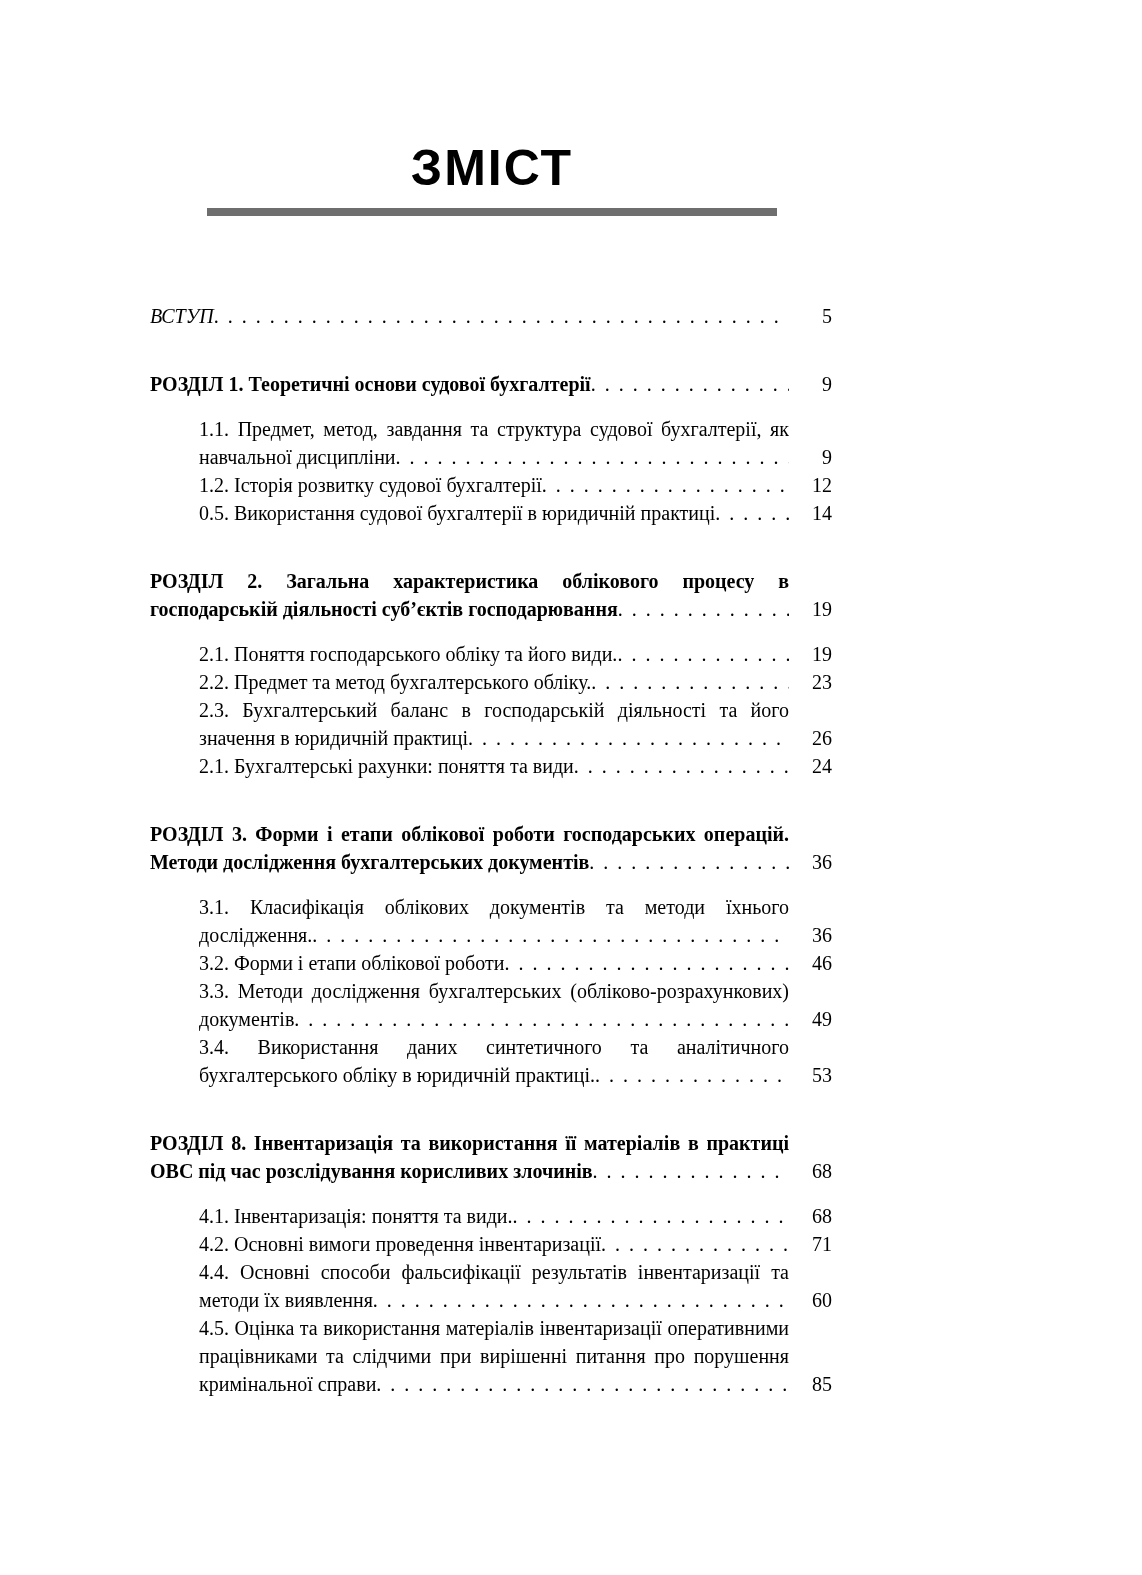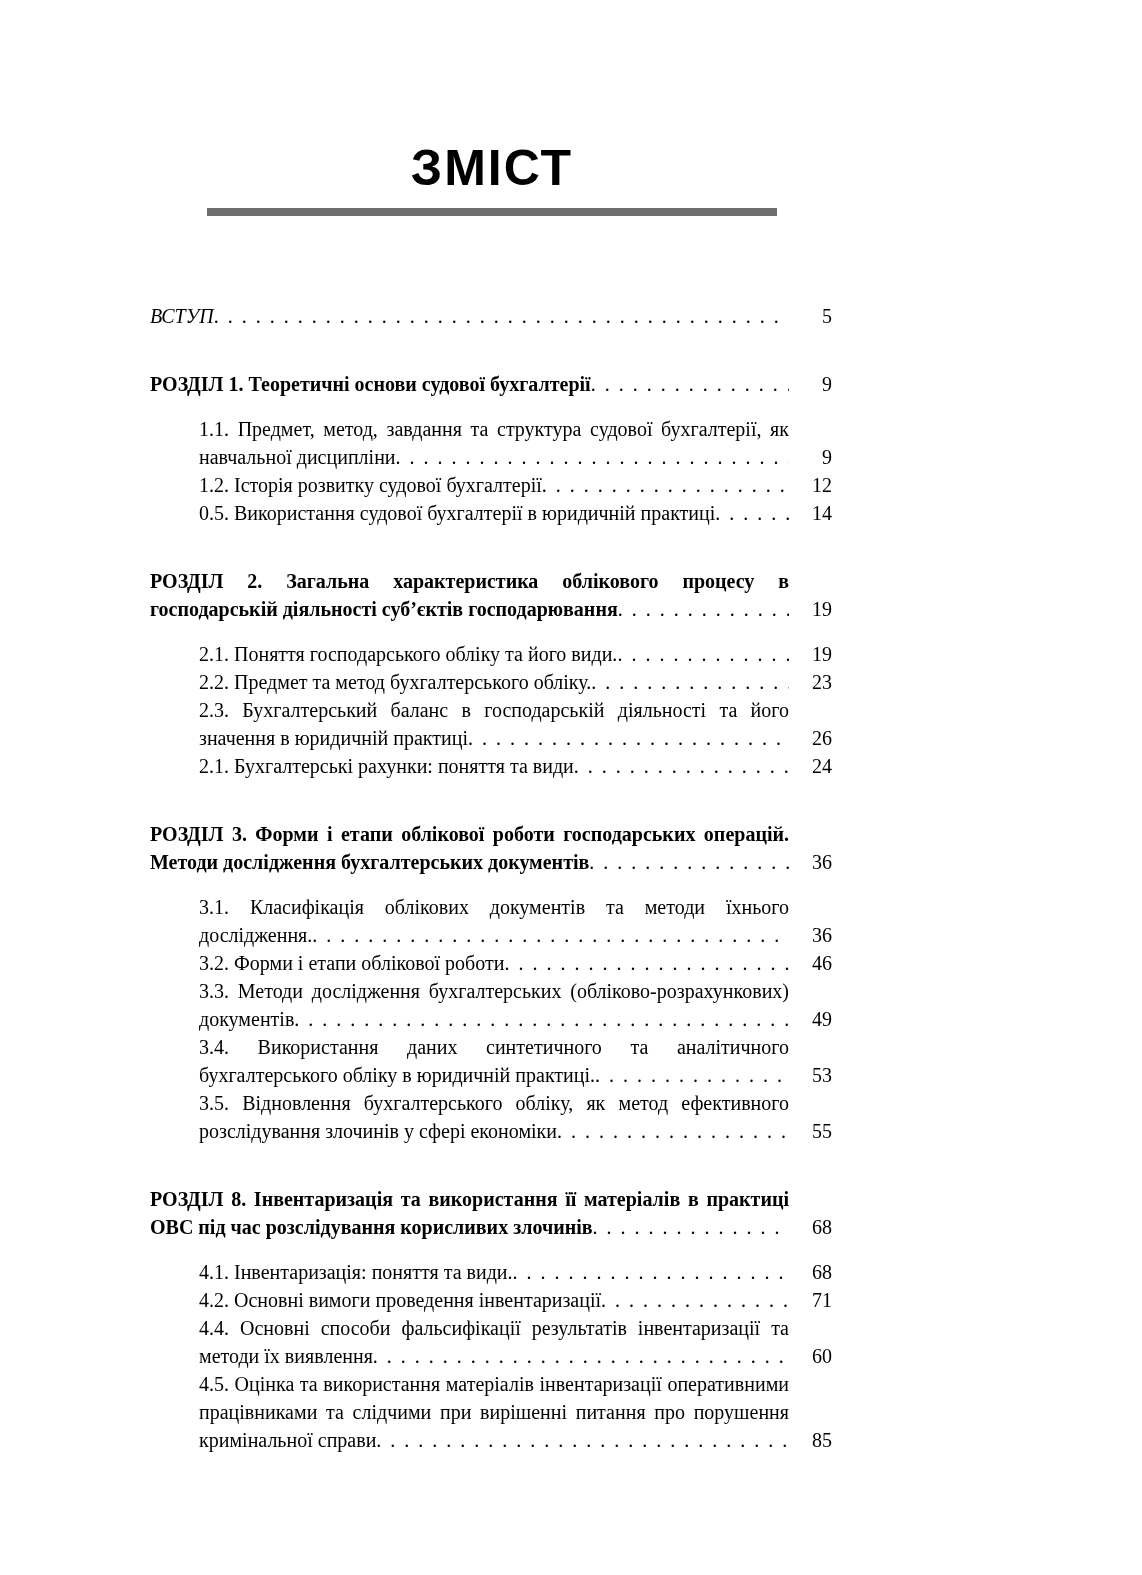--- a/index.html
+++ b/index.html
@@ -142,24 +142,20 @@
             <div class="entry-page">46</div>
           </div>
           <div class="entry section">
             <div class="entry-body"><span class="entry-title">3.3. Методи дослідження бухгалтерських (обліково-розрахункових) документів</span><span class="leader"></span></div>
             <div class="entry-page">49</div>
           </div>
           <div class="entry section">
             <div class="entry-body"><span class="entry-title">3.4. Використання даних синтетичного та аналітичного бухгалтерського обліку в юридичній практиці.</span><span class="leader"></span></div>
             <div class="entry-page">53</div>
           </div>
-          <div class="entry section">
-            <div class="entry-body"><span class="entry-title">3.5. Відновлення бухгалтерського обліку, як метод ефективного розслідування злочинів у сфері економіки</span><span class="leader"></span></div>
-            <div class="entry-page">55</div>
-          </div>
         </div>
       </div>
       <div class="chapter">
         <div class="entry chapter-heading">
           <div class="entry-body"><span class="entry-title">РОЗДІЛ 8. Інвентаризація та використання її матеріалів в практиці ОВС під час розслідування корисливих злочинів</span><span class="leader"></span></div>
           <div class="entry-page">68</div>
         </div>
         <div class="sections">
           <div class="entry section">
             <div class="entry-body"><span class="entry-title">4.1. Інвентаризація: поняття та види.</span><span class="leader"></span></div>

